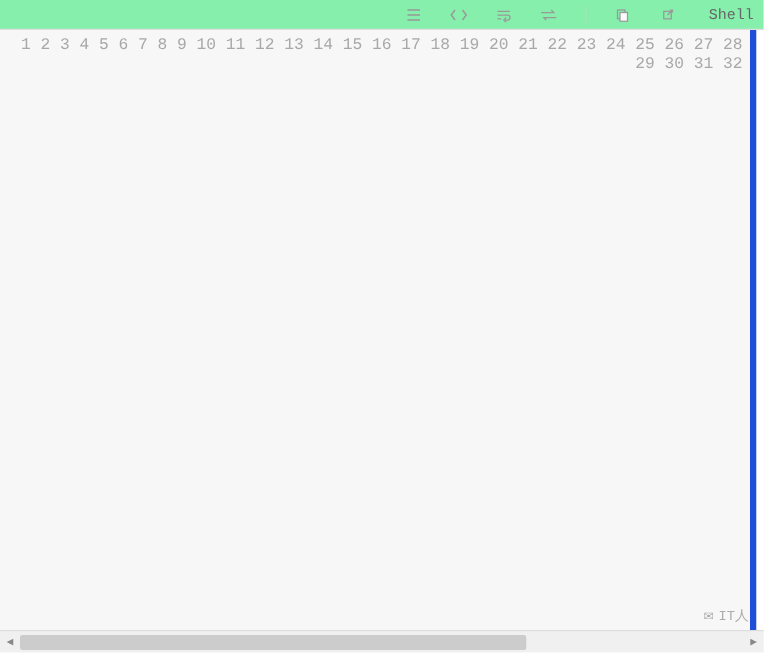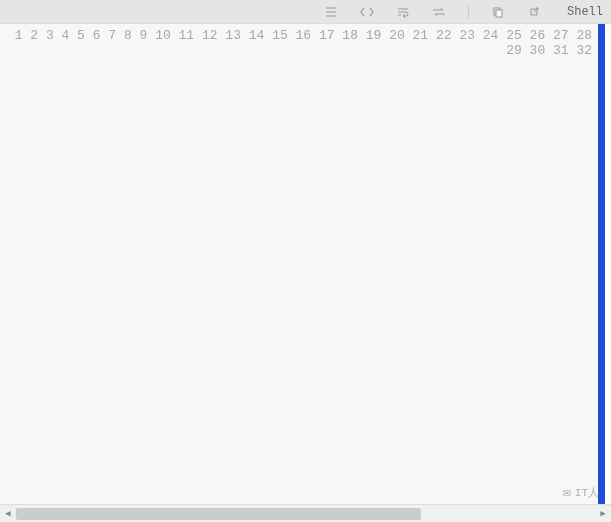--- a/index.html
+++ b/index.html
@@ -13,38 +13,38 @@
   position: relative;
 }
 .toolbar {
   height: 24px;
   border-bottom: 1px solid #ddd;
   display: flex;
   justify-content: flex-end;
   align-items: center;
   padding: 0 8px;
   gap: 22px;
-  background: #e5e5e5;
+  background: #86efac;
 }
 .toolbar .icon { width: 14px; height: 14px; display: flex; align-items: center; justify-content: center; color: #888; cursor: pointer; }
 .toolbar .label { color: #666; font-size: 12px; margin-left: 4px; cursor: pointer; }
 .toolbar .divider { width: 1px; height: 14px; background: #ccc; }
 .editor {
   display: flex;
   height: calc(100% - 24px - 18px);
   overflow: hidden;
 }
 .gutter {
   background: #f7f7f7;
   color: #a8a8a8;
   text-align: right;
   padding: 4px 6px 4px 4px;
   user-select: none;
   min-width: 28px;
-  border-right: 7px solid #1d4ed8;
+  border-right: 5px solid #1d4ed8;
   line-height: 15px;
 }
 .code {
   padding: 4px 0 4px 6px;
   white-space: pre;
   line-height: 15px;
   overflow: hidden;
   flex: 1;
   color: #666;
 }

